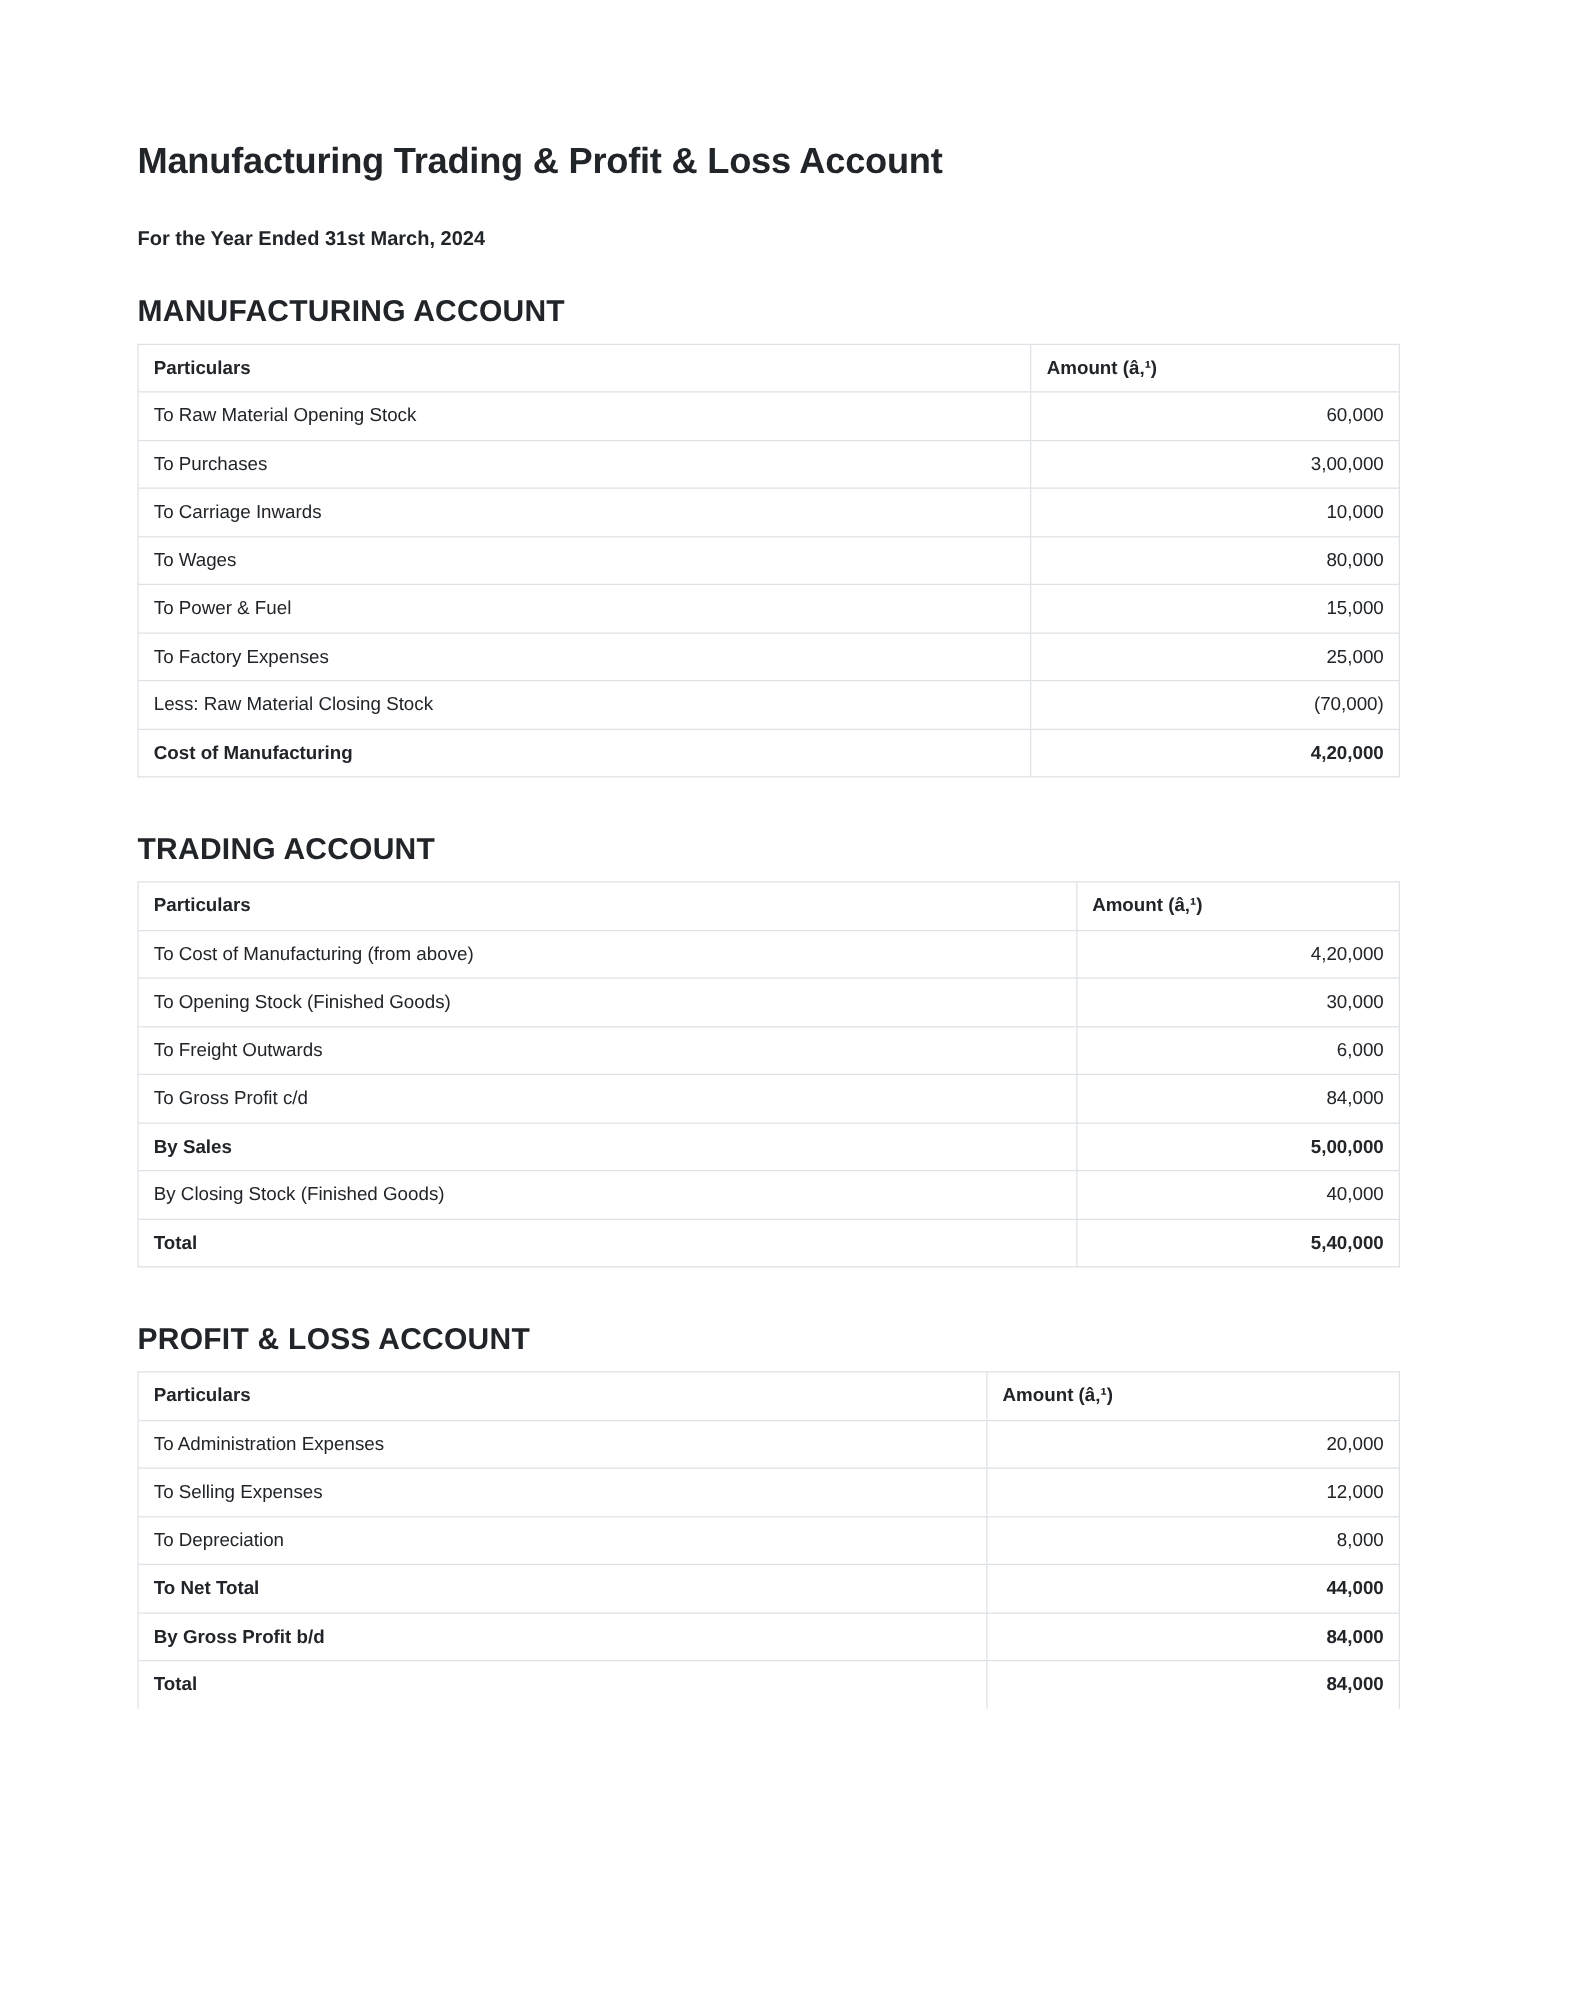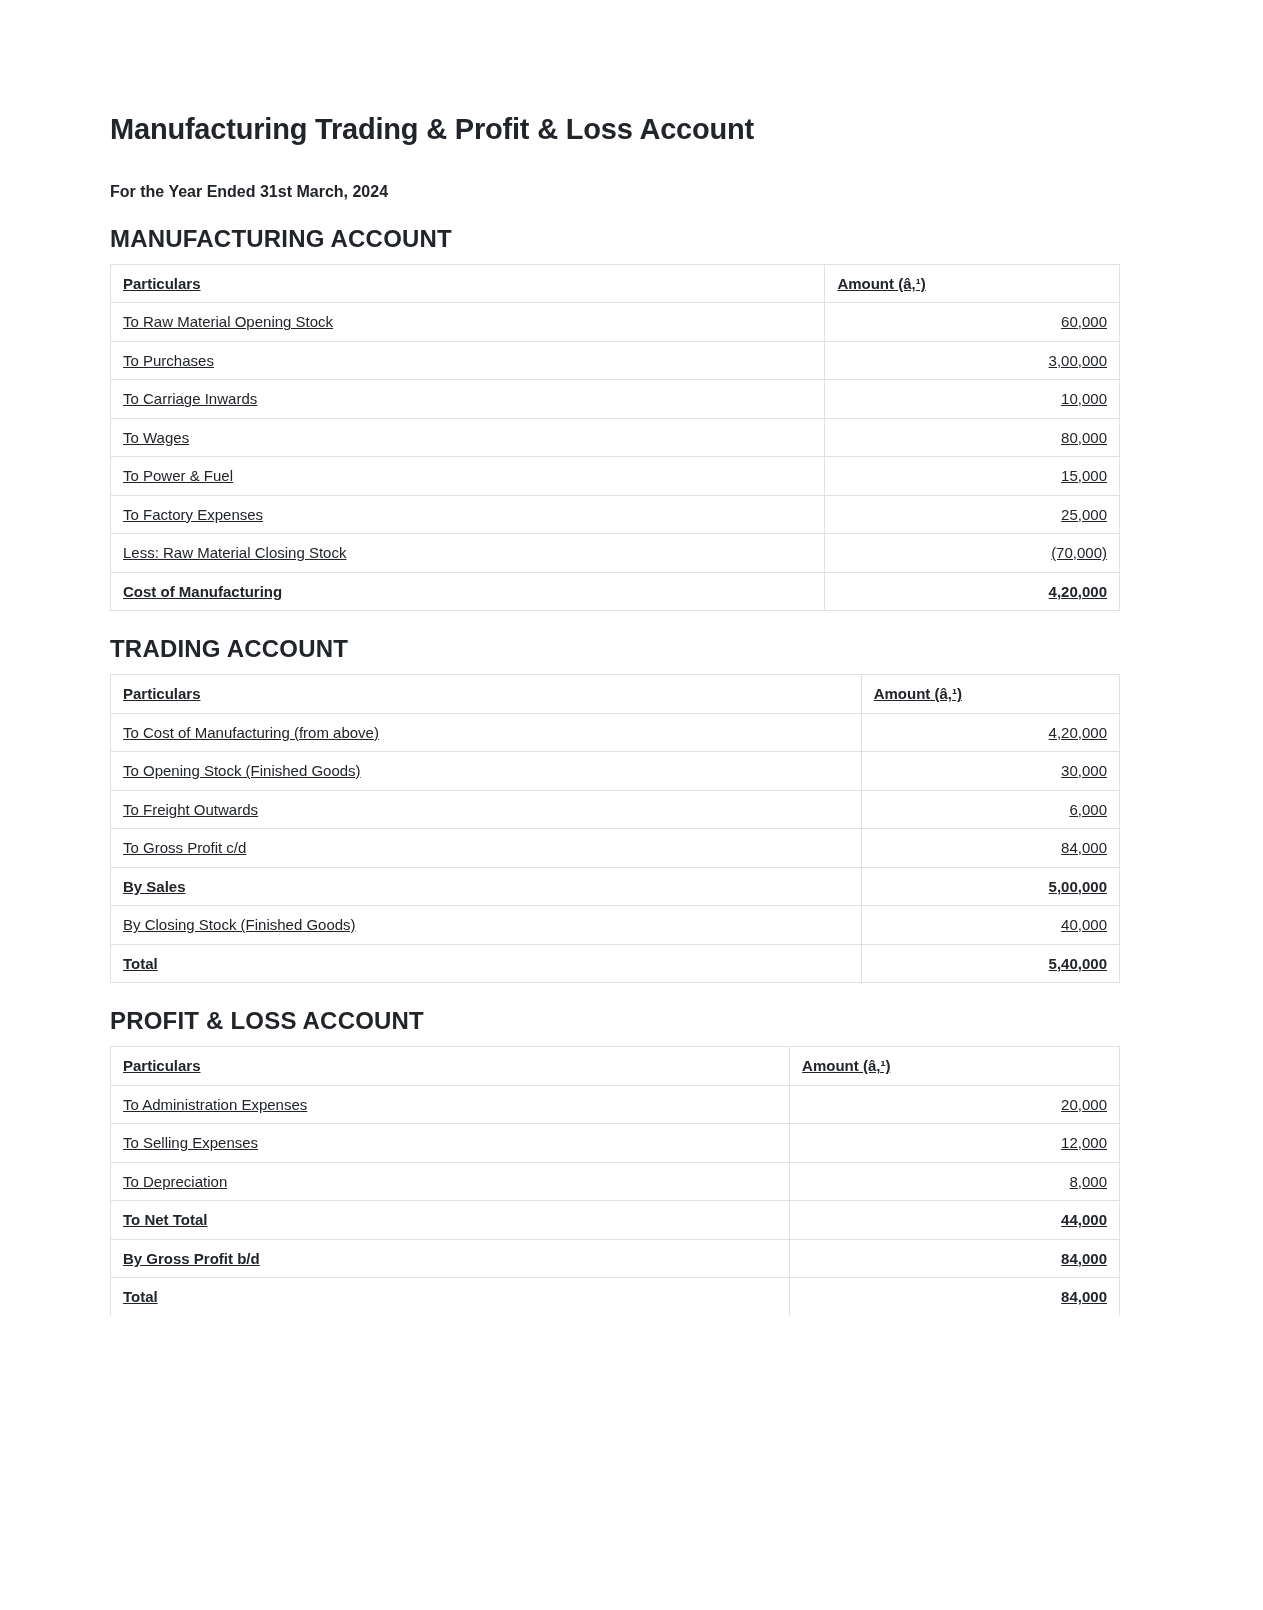--- a/index.html
+++ b/index.html
@@ -22,23 +22,23 @@
   h1.title {
     font-size: 29px;
     line-height: 1.2;
     font-weight: 700;
     margin: 0 0 36px 0;
     letter-spacing: -0.2px;
   }
   p.subtitle {
     font-size: 16px;
     font-weight: 700;
-    margin: 0 0 24px 0;
-  }
-  .section { margin-top: 24px; }
+    margin: 0 0 35px 0;
+  }
+  .section { margin-top: 44px; }
   .section:first-child { margin-top: 0; }
   h2.section-heading {
     font-size: 24px;
     font-weight: 700;
     margin: 0 0 11px 0;
     letter-spacing: 0.2px;
   }
   table.account-table {
     width: 100%;
     border-collapse: collapse;
@@ -46,21 +46,20 @@
     table-layout: fixed;
   }
   table.account-table th,
   table.account-table td {
     border: 1px solid #dee2e6;
     padding: 9px 12px;
     line-height: 1.3;
     text-align: left;
     font-weight: 400;
     overflow: hidden;
-    text-decoration: underline;
   }
   table.account-table th { font-weight: 700; }
   table.account-table td.amount { text-align: right; }
   table.account-table tr.bold td { font-weight: 700; }
   
   .section:nth-child(1) col.amount-col { width: 29.2%; }
   .section:nth-child(2) col.amount-col { width: 25.6%; }
   .section:nth-child(3) col.amount-col { width: 32.7%; }
   
   .section:last-child table.account-table { border-bottom: none; }

